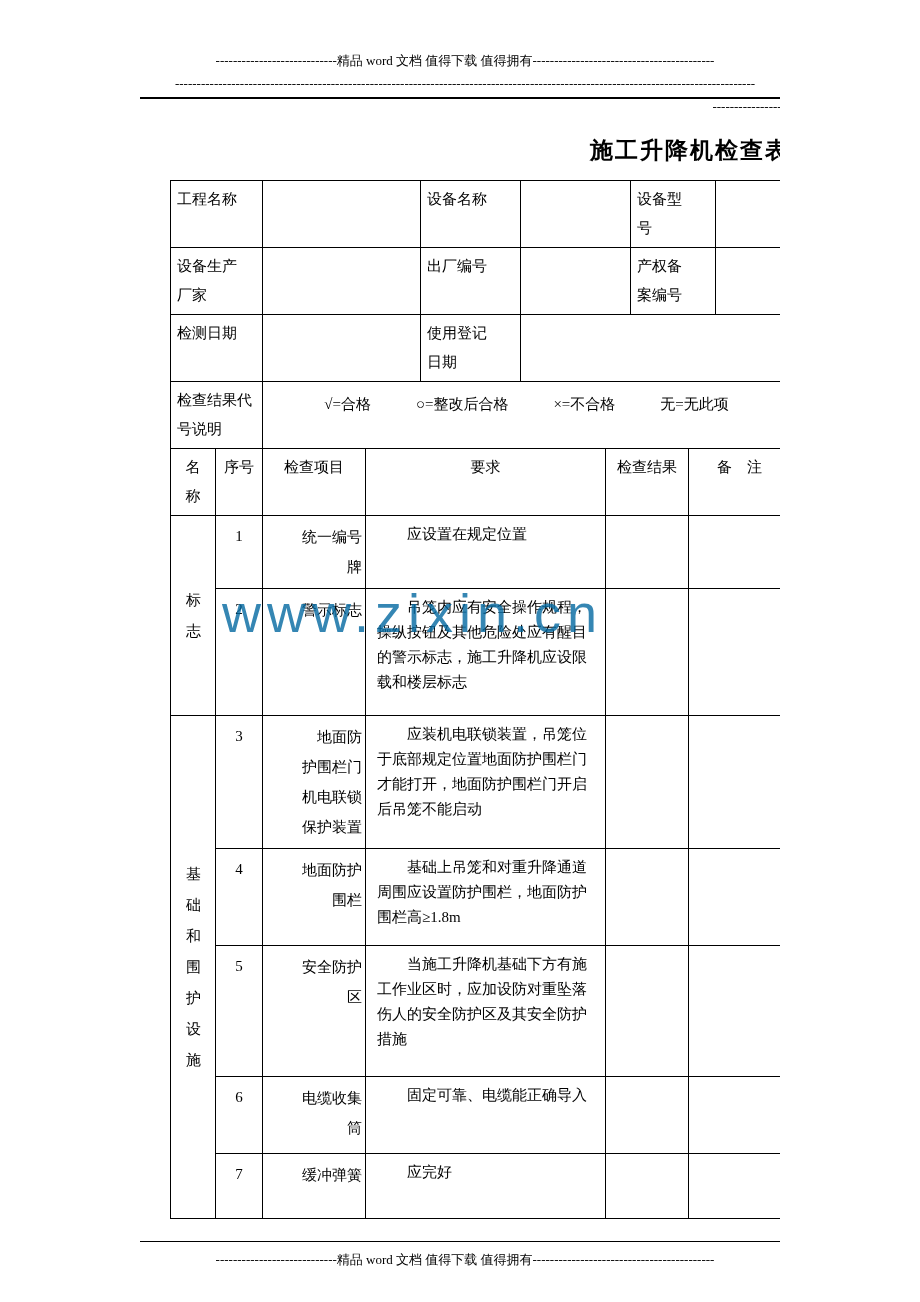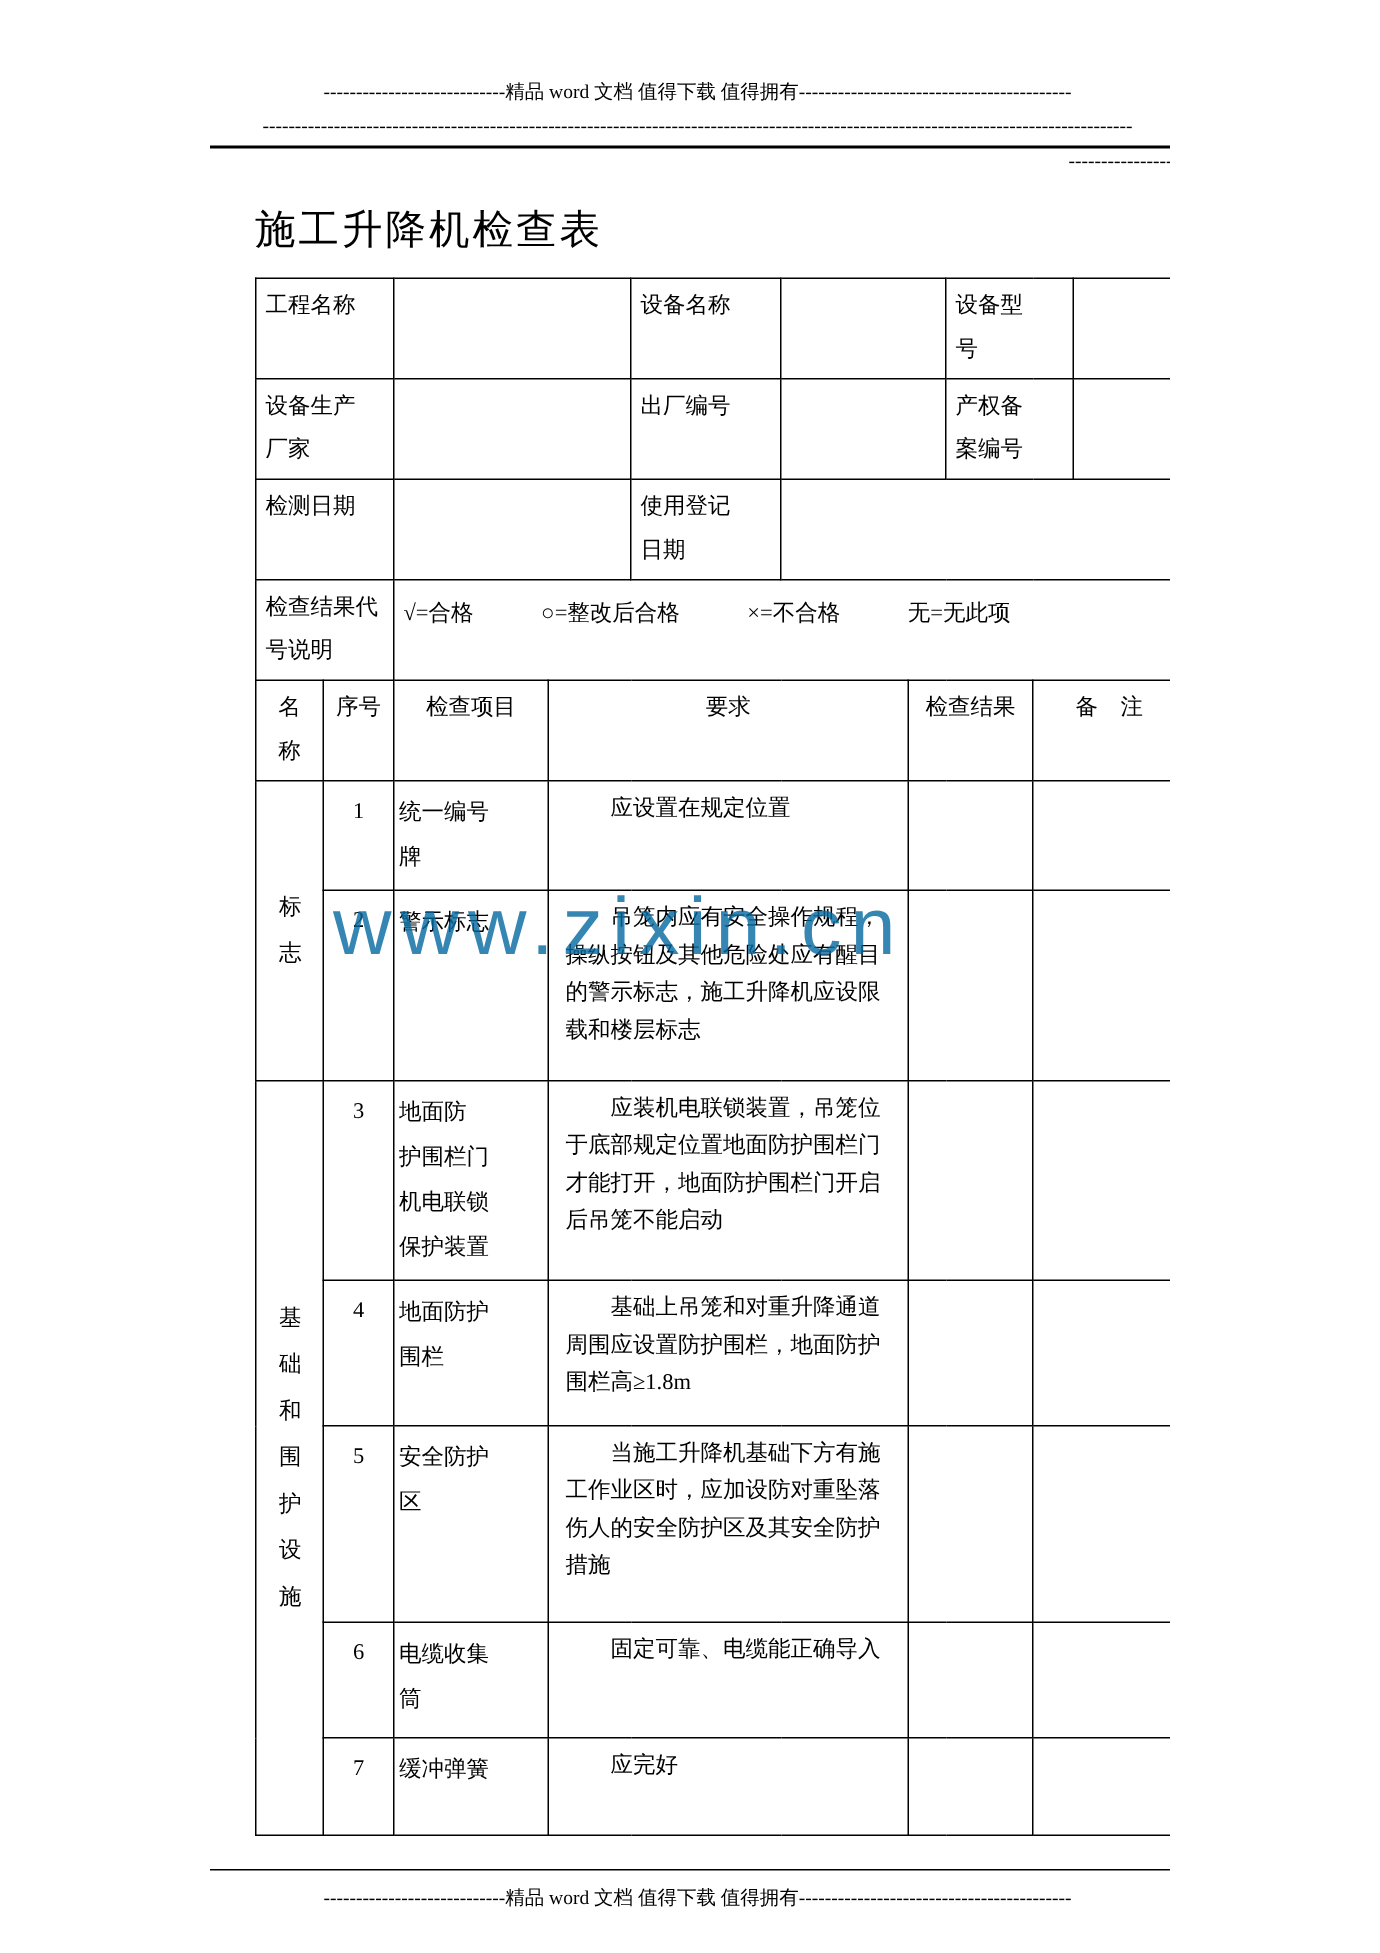--- a/index.html
+++ b/index.html
@@ -15,40 +15,40 @@
   
   .doc-header { padding-top: 52px; margin-left: 140px; width: 650px; font-size: 13px; }
   .hdr-note   { text-align: center; white-space: nowrap; overflow: hidden; }
   .hdr-dashes { text-align: center; white-space: nowrap; overflow: hidden; margin-top: 6px; }
   .hdr-rule   { border-bottom: 2px solid #000; margin-top: 5px; }
   .hdr-small  { text-align: right; white-space: nowrap; overflow: hidden; padding-right: 4px; }
 
   
   .title {
     margin: 20px 0 14px 170px; width: 620px;
-    font-size: 27px; font-weight: normal; text-align: left; letter-spacing: 2px;
+    font-size: 23px; font-weight: bold; text-align: right; letter-spacing: 2px;
   }
 
   
   .table-wrap { position: relative; margin-left: 170px; width: 620px; }
   table { border-collapse: collapse; width: 620px; table-layout: fixed; padding-left: 28px; }
   td {
     border: 1px solid #000;
     vertical-align: top;
     font-size: 15px;
     line-height: 29px;
     padding: 4px 6px;
     overflow: hidden;
   }
   .lbl   { white-space: pre-line; }
   .hd    { text-align: center; white-space: pre-line; }
   .seq   { text-align: center; line-height: 25px; padding-top: 8px; }
-  .item  { text-align: left; white-space: pre-line; line-height: 30px; padding: 6px 3px; }
+  .item  { text-align: right; white-space: pre-line; line-height: 30px; padding: 6px 3px; }
   .req   { line-height: 25px; text-indent: 2em; padding: 6px 11px; overflow-wrap: break-word; }
-  .codes { text-align: left; padding-top: 8px; }
+  .codes { text-align: center; padding-top: 8px; }
   .vname { vertical-align: middle; padding: 0; }
   .vert  {
     width: 16px; margin: 0 auto;
     line-height: 31px; word-break: break-all; text-align: right;
   }
 
   
   .watermark {
     position: absolute; top: 402px; left: 52px;
     font-size: 54px; letter-spacing: 6px;

